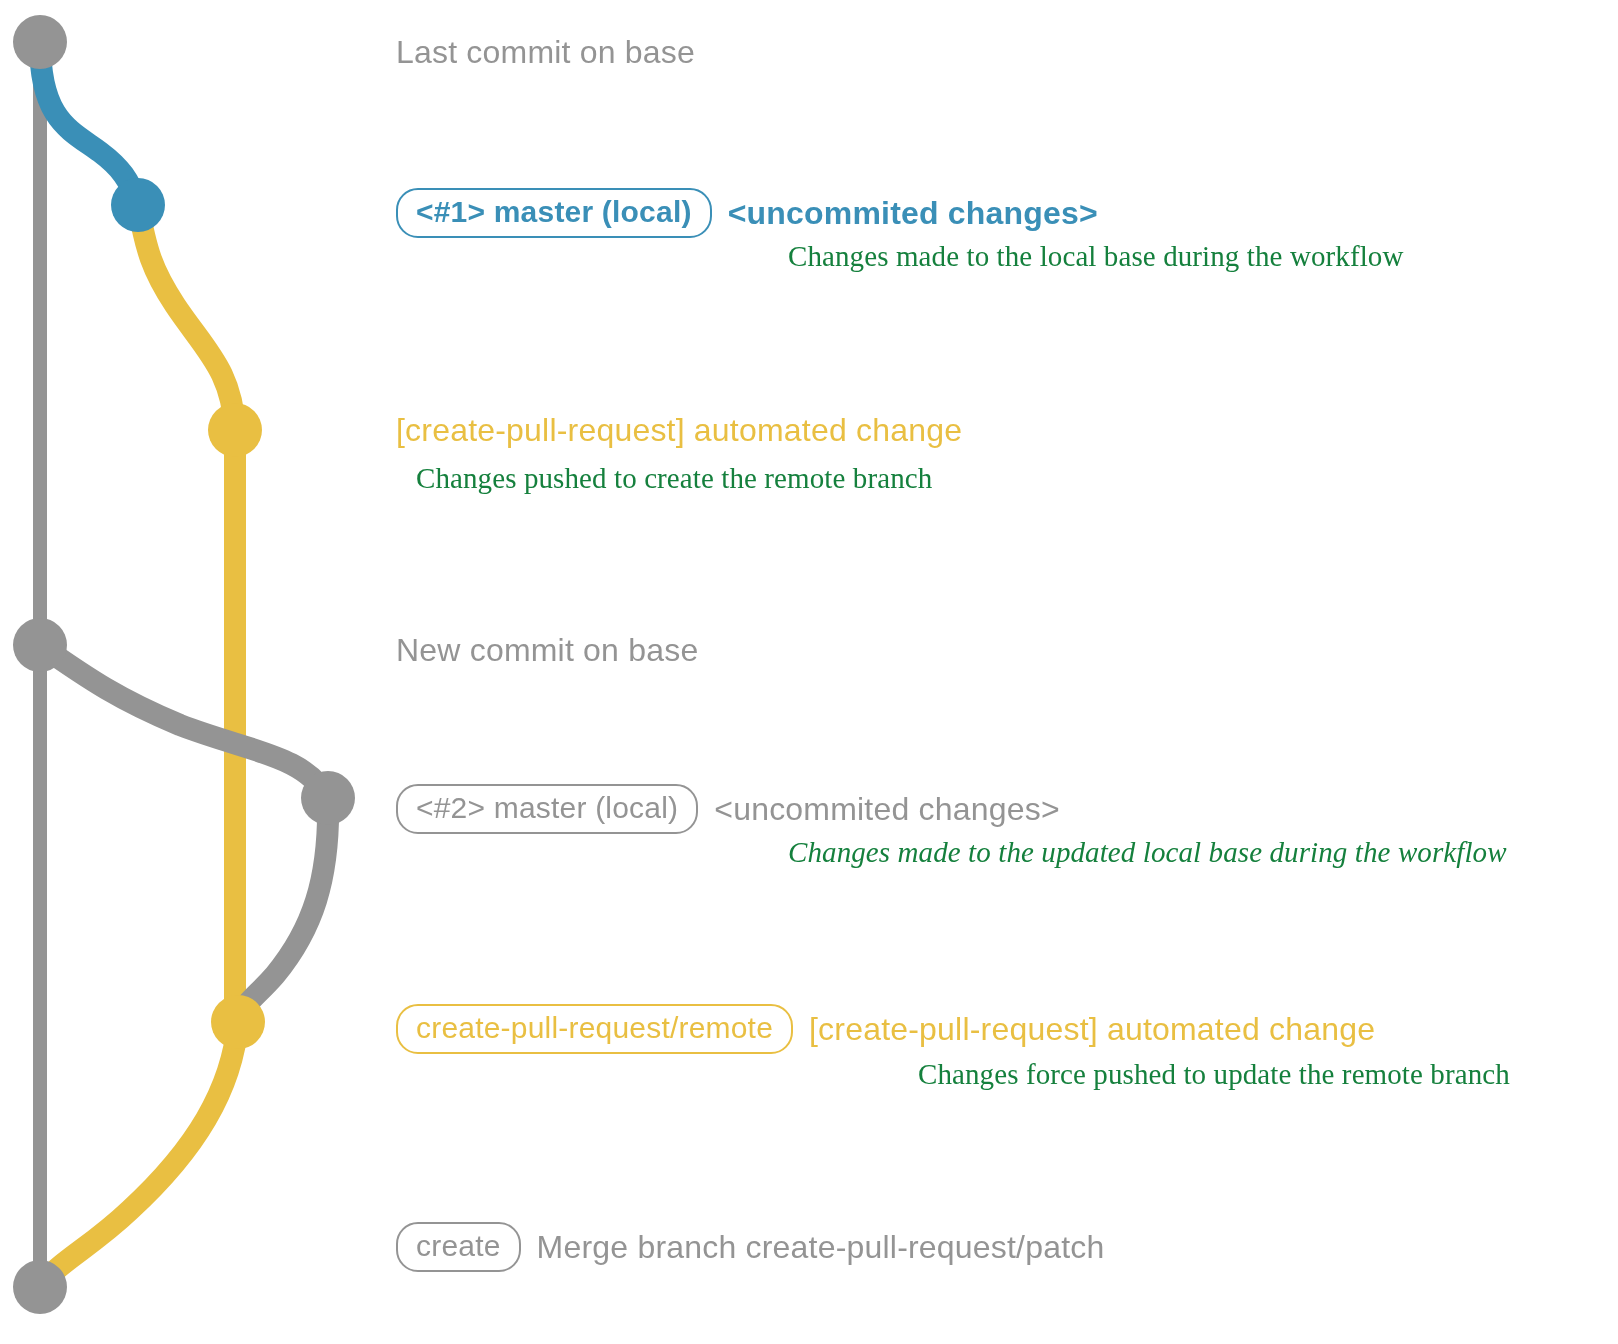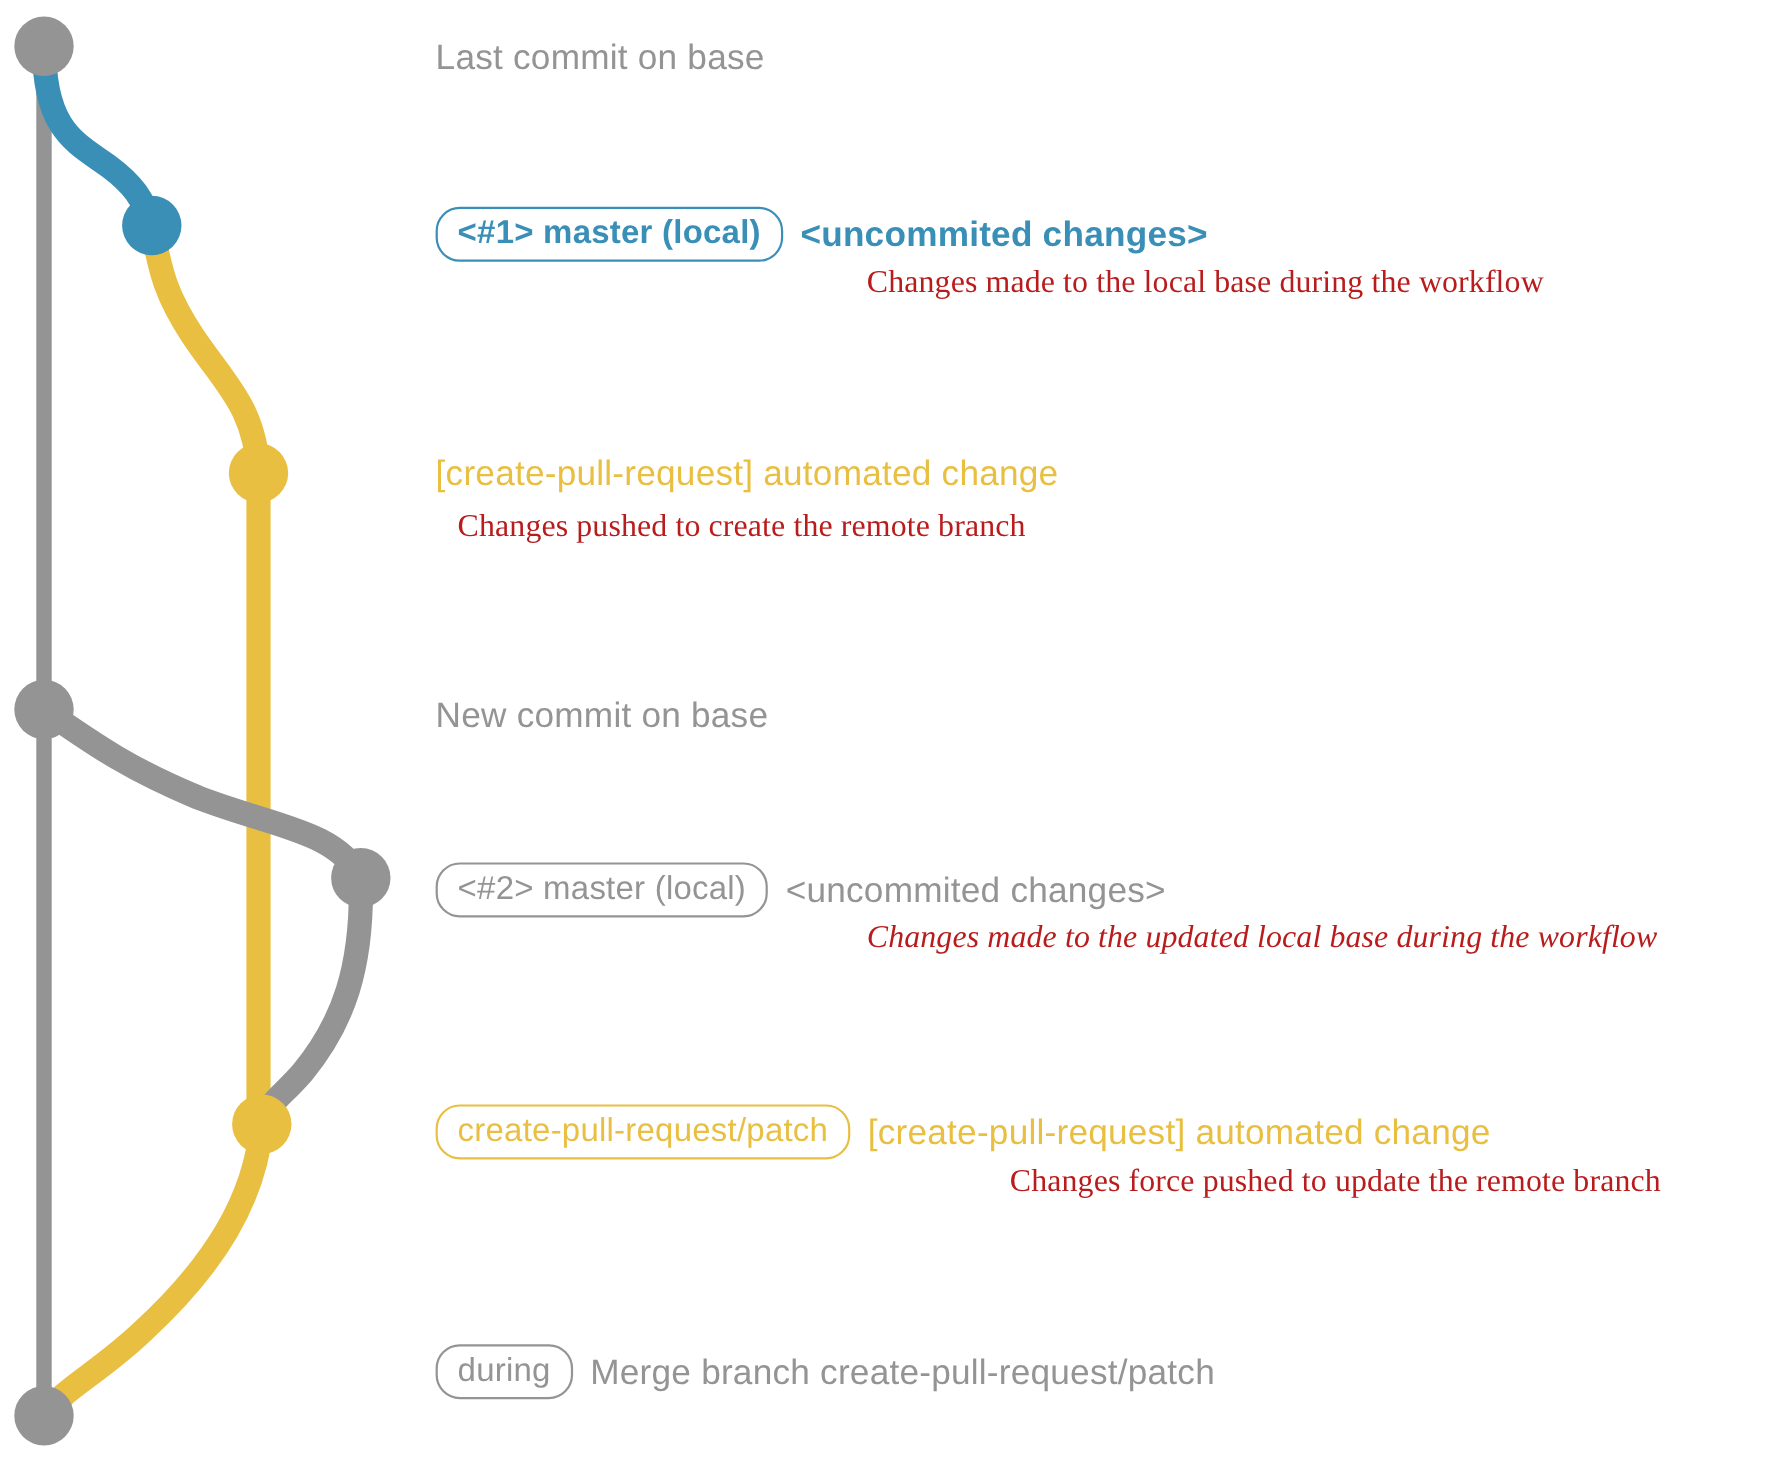--- a/index.html
+++ b/index.html
@@ -58,21 +58,21 @@
   .subject {
     font-size: 32px;
     letter-spacing: 0.2px;
     margin-left: 16px;
   }
 
   .desc {
     position: absolute;
     font-family: "Liberation Serif", serif;
     font-size: 29px;
-    color: #b91c1c;
+    color: #15803d;
     white-space: nowrap;
     letter-spacing: 0.1px;
   }
 
   .c-grey  { color: #949494; }
   .c-blue  { color: #3a8fb7; font-weight: bold; }
   .c-amber { color: #e9bf42; }
 </style>
 </head>
 <body>
@@ -126,23 +126,23 @@
     <span class="plain-title c-grey">New commit on base</span>
   </div>
 
   <div class="row" style="top: 784px;">
     <span class="badge c-grey">&lt;#2&gt; master (local)</span>
     <span class="subject c-grey">&lt;uncommited changes&gt;</span>
   </div>
   <div class="desc" style="left: 788px; top: 836px; font-style: italic;">Changes made to the updated local base during the workflow</div>
 
   <div class="row" style="top: 1004px;">
-    <span class="badge c-amber">create-pull-request/patch</span>
+    <span class="badge c-amber">create-pull-request/remote</span>
     <span class="subject c-amber">[create-pull-request] automated change</span>
   </div>
   <div class="desc" style="left: 874px; top: 1058px; margin-left: 44px;">Changes force pushed to update the remote branch</div>
 
   <div class="row" style="top: 1222px;">
-    <span class="badge c-grey">during</span>
+    <span class="badge c-grey">create</span>
     <span class="subject c-grey">Merge branch create-pull-request/patch</span>
   </div>
 
 </div>
 
 </body></html>

